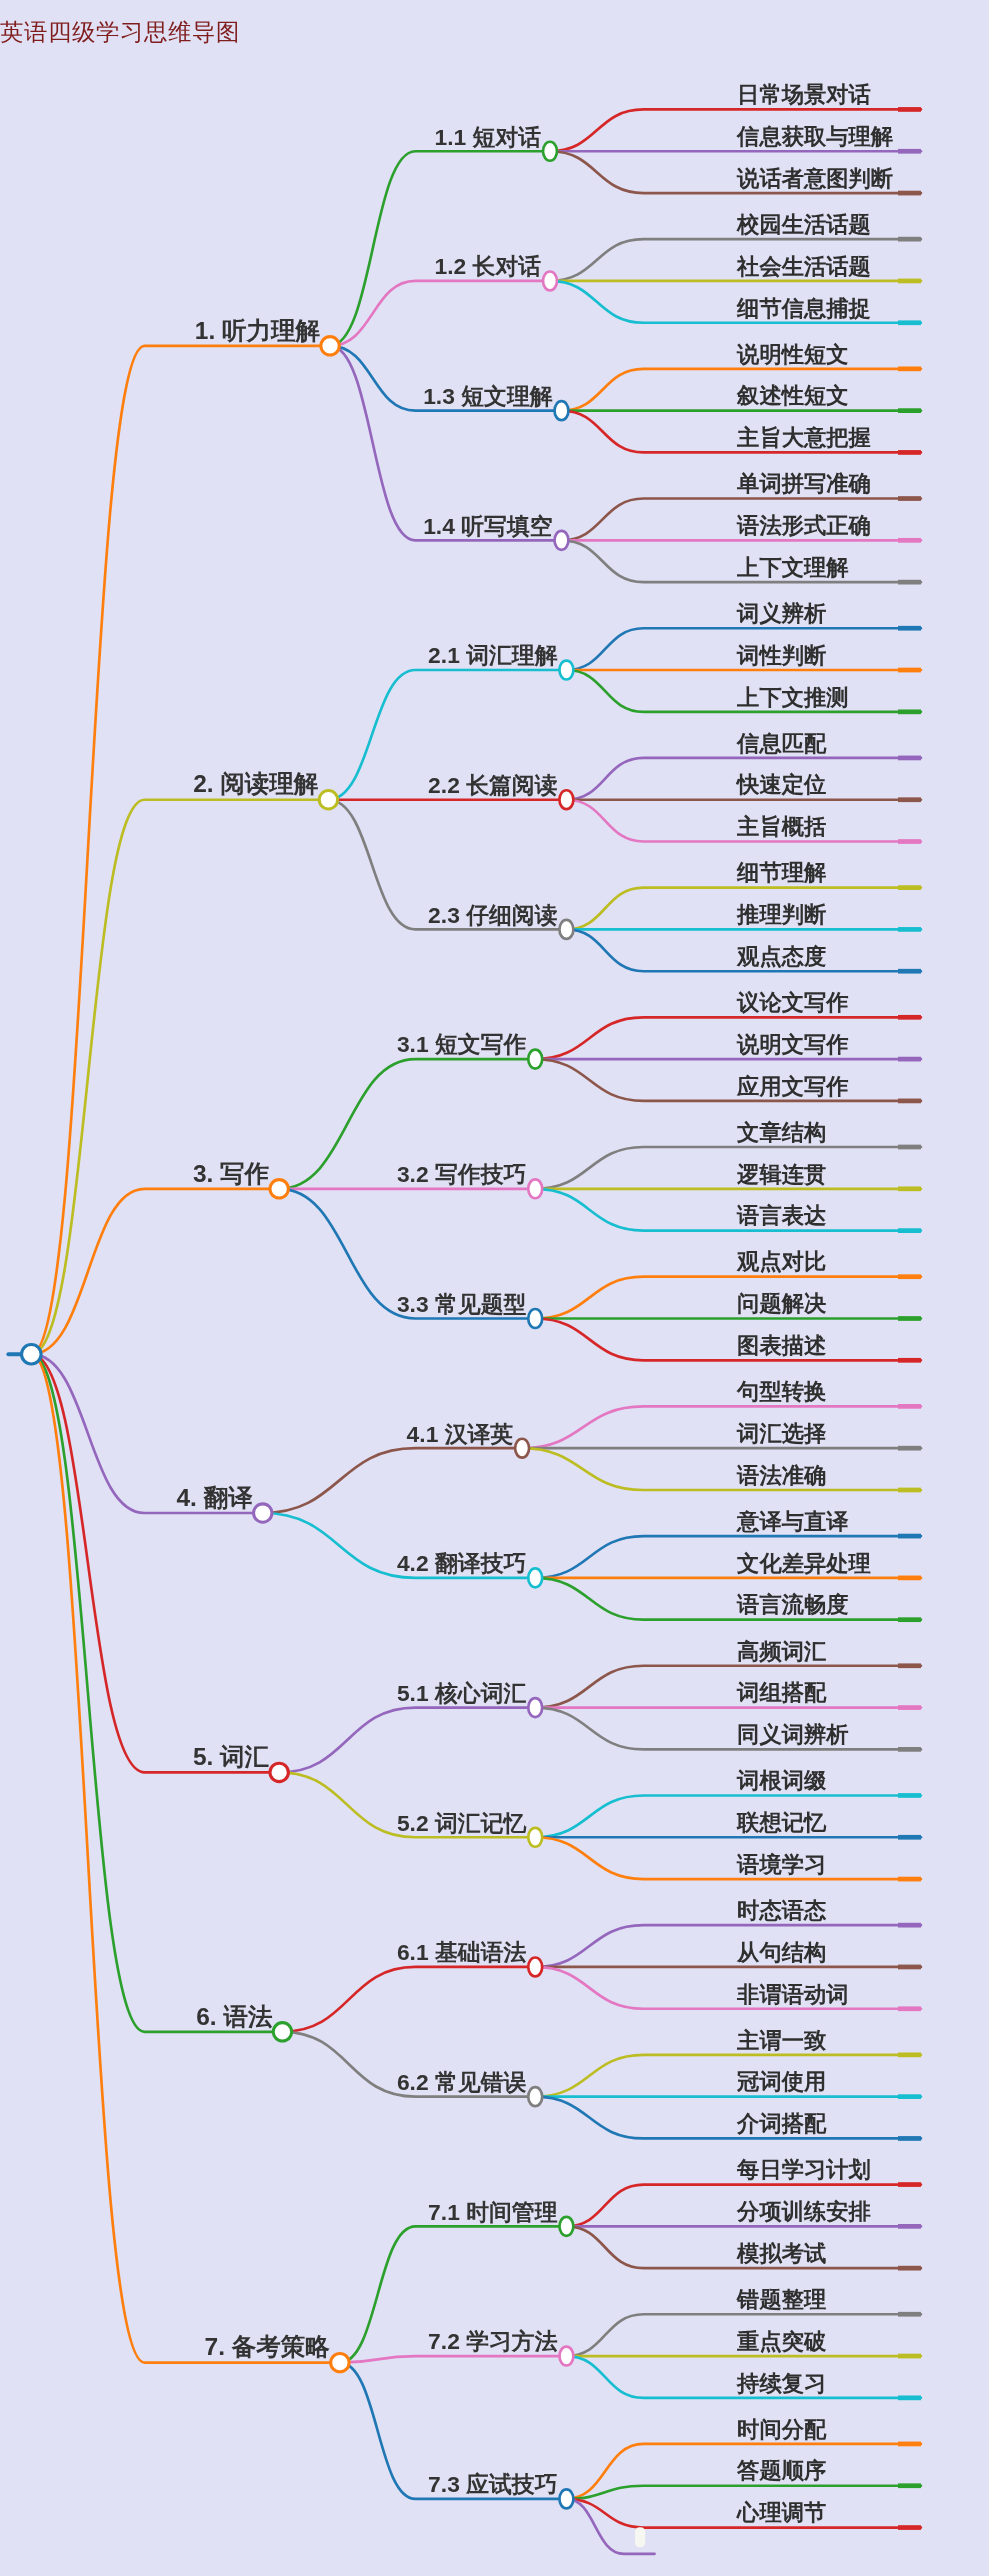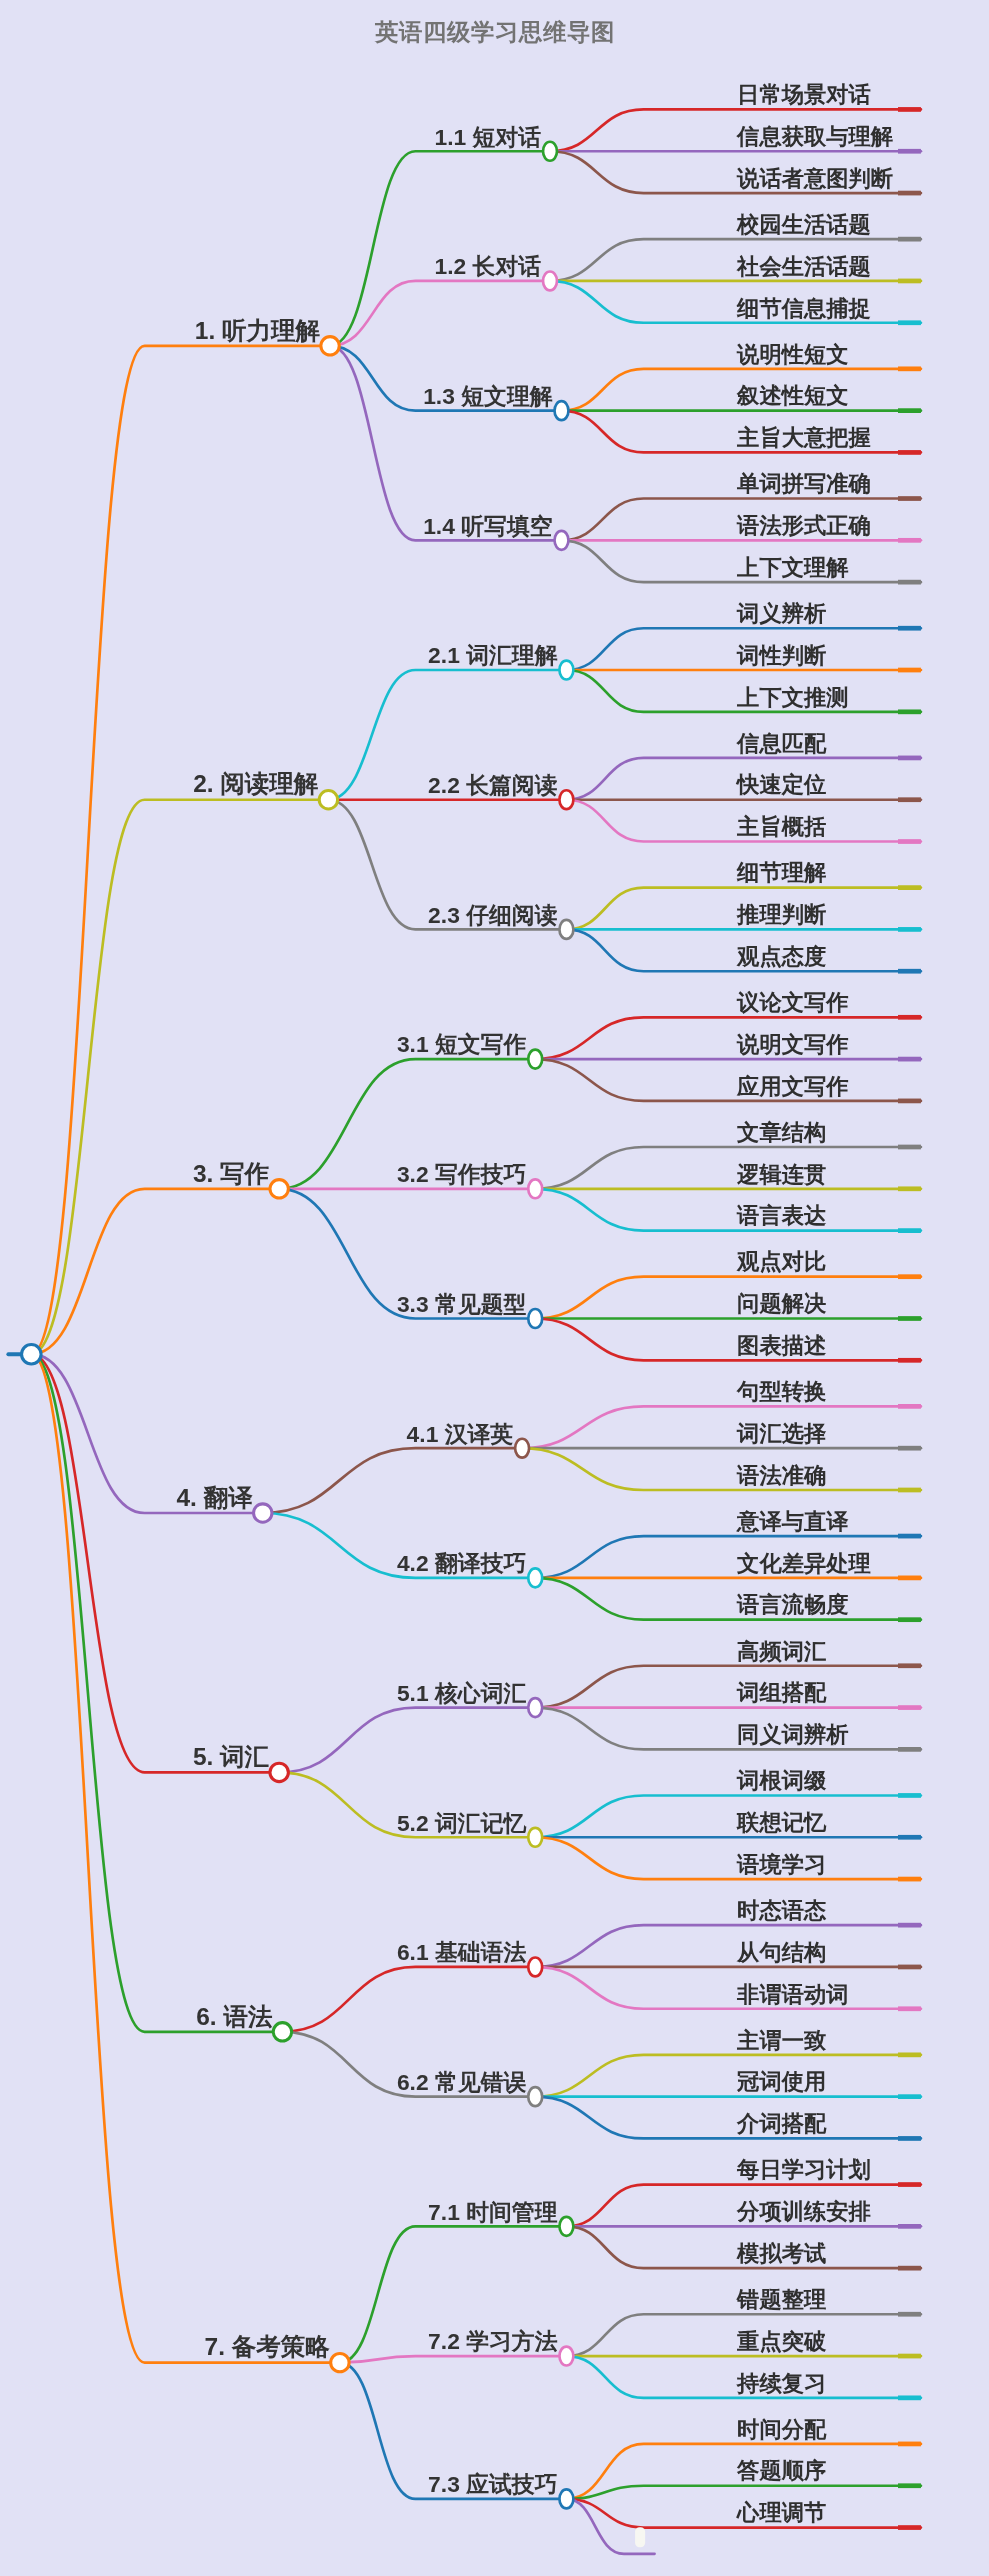--- a/index.html
+++ b/index.html
@@ -4,22 +4,21 @@
 <style>
   html,body{margin:0;padding:0;}
   body{
     width:990px;height:2576px;
     background:#e1e1f5;
     font-family:"Liberation Sans", sans-serif;
     position:relative;overflow:hidden;
   }
   #title{
     position:absolute;top:15.6px;left:0;width:990px;
-    text-align:center;
-    font-size:23.4px;font-weight:700;color:#737373;
+    font-size:23.4px;font-weight:400;color:#7f1d1d;
     letter-spacing:0.6px;
   }
   #mindmap{position:absolute;top:0;left:0;}
   text{font-family:"Liberation Sans", sans-serif;}
   .main-label{font-size:44px;font-weight:600;fill:#333333;}
   .sub-label{font-size:41px;font-weight:600;fill:#333333;}
   .leaf-label{font-size:40px;font-weight:600;fill:#2f2f2f;}
 </style>
 </head>
 <body style="background: rgb(225, 225, 245);">

